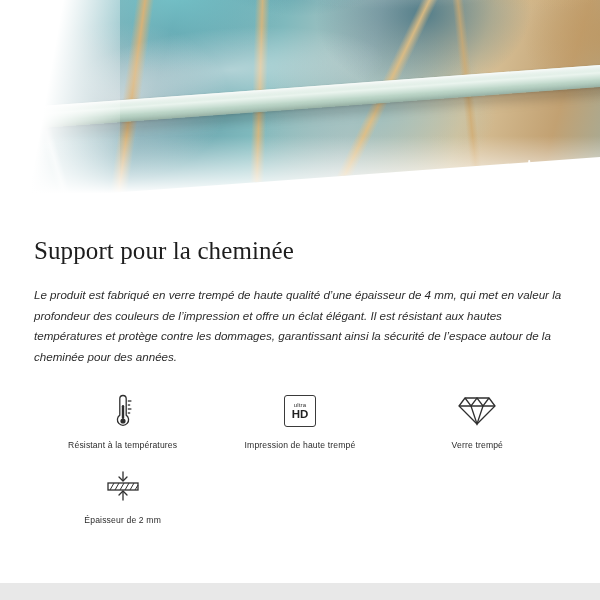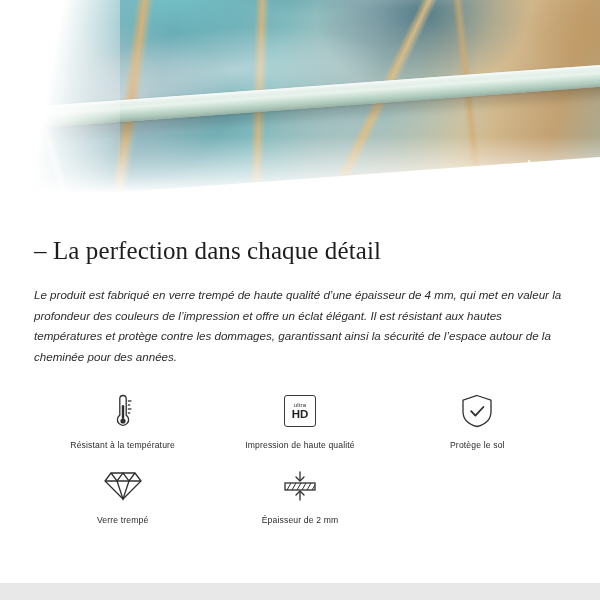--- a/index.html
+++ b/index.html
@@ -240,61 +240,52 @@
       <div class="sparkle s1"></div>
       <div class="sparkle s2"></div>
       <div class="left-white"></div>
       <div class="corner-fade"></div>
     </div>
   </div>
 
   <div class="content">
 
     <h1 class="headline">
-      <span class="l2">– La perfection dans chaque détail</span>
+      <span class="l1">Support pour la cheminée</span>
     </h1>
 
     <p class="body-copy">Le produit est fabriqué en verre trempé de haute qualité d’une épaisseur de 4 mm, qui met en valeur la profondeur des couleurs de l’impression et offre un éclat élégant. Il est résistant aux hautes températures et protège contre les dommages, garantissant ainsi la sécurité de l’espace autour de la cheminée pour des années.</p>
 
     <div class="features">
 
       <div class="feature">
         <div class="feature-icon">
           <svg width="24" height="40" viewBox="0 0 24 40" fill="none" stroke="#2f2f2f" stroke-width="1.3">
             <path d="M12 4.5a3.2 3.2 0 0 1 3.2 3.2v16.4a5.6 5.6 0 1 1-6.4 0V7.7A3.2 3.2 0 0 1 12 4.5z"></path>
             <circle cx="12" cy="30" r="2.6" fill="#2f2f2f" stroke="none"></circle>
             <rect x="10.8" y="14" width="2.4" height="14" rx="1.2" fill="#2f2f2f" stroke="none"></rect>
             <line x1="16.8" y1="10" x2="20.4" y2="10"></line>
             <line x1="16.8" y1="14" x2="19.2" y2="14"></line>
             <line x1="16.8" y1="18" x2="20.4" y2="18"></line>
             <line x1="16.8" y1="22" x2="19.2" y2="22"></line>
           </svg>
         </div>
-        <div class="feature-label">Résistant à la température</div>
+        <div class="feature-label">Résistant à la températures</div>
       </div>
 
       <div class="feature">
         <div class="feature-icon">
           <div class="hd-badge">
             <span class="u">ultra</span>
             <span class="hd">HD</span>
           </div>
         </div>
-        <div class="feature-label">Impression de haute qualité</div>
-      </div>
-
-      <div class="feature">
-        <div class="feature-icon">
-          <svg width="34" height="38" viewBox="0 0 34 38" fill="none" stroke="#2f2f2f" stroke-width="1.3">
-            <path d="M17 3.5 31 8.2v11.2c0 8.1-5.9 13-14 15.1-8.1-2.1-14-7-14-15.1V8.2L17 3.5z"></path>
-            <path d="M11.2 19.2l4.2 4.4 8-8.6" stroke-width="1.8" stroke-linecap="round" stroke-linejoin="round"></path>
-          </svg>
-        </div>
-        <div class="feature-label">Protège le sol</div>
-      </div>
+        <div class="feature-label">Impression de haute trempé</div>
+      </div>
+
 
       <div class="feature">
         <div class="feature-icon">
           <svg width="40" height="34" viewBox="0 0 40 34" fill="none" stroke="#2f2f2f" stroke-width="1.3">
             <path d="M8 4h24l6 8-18 18L2 12 8 4z"></path>
             <path d="M2 12h36"></path>
             <path d="M8 4l6 8 6-8 6 8 6-8"></path>
             <path d="M14 12l6 18 6-18"></path>
           </svg>
         </div>

